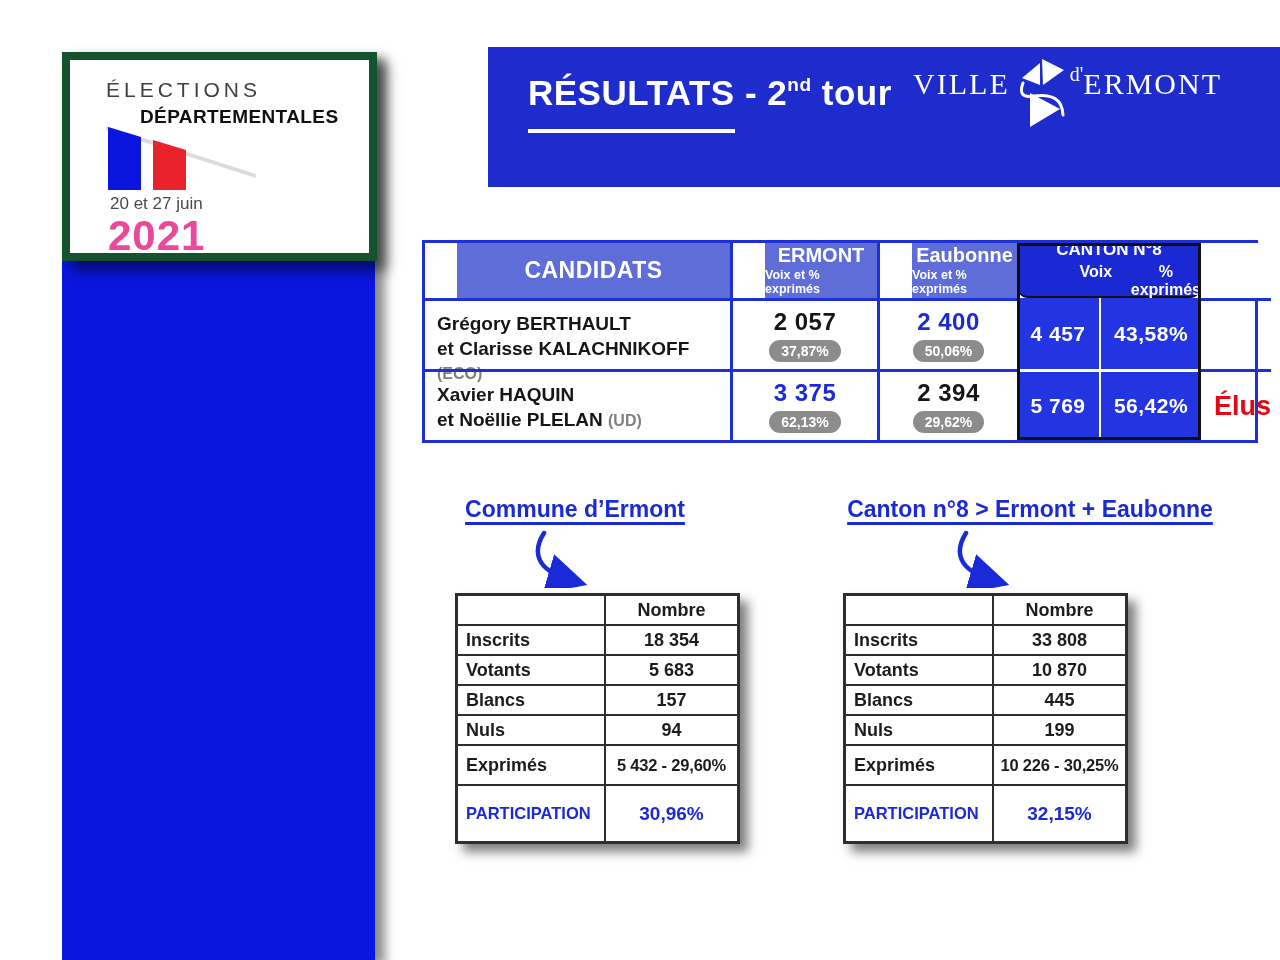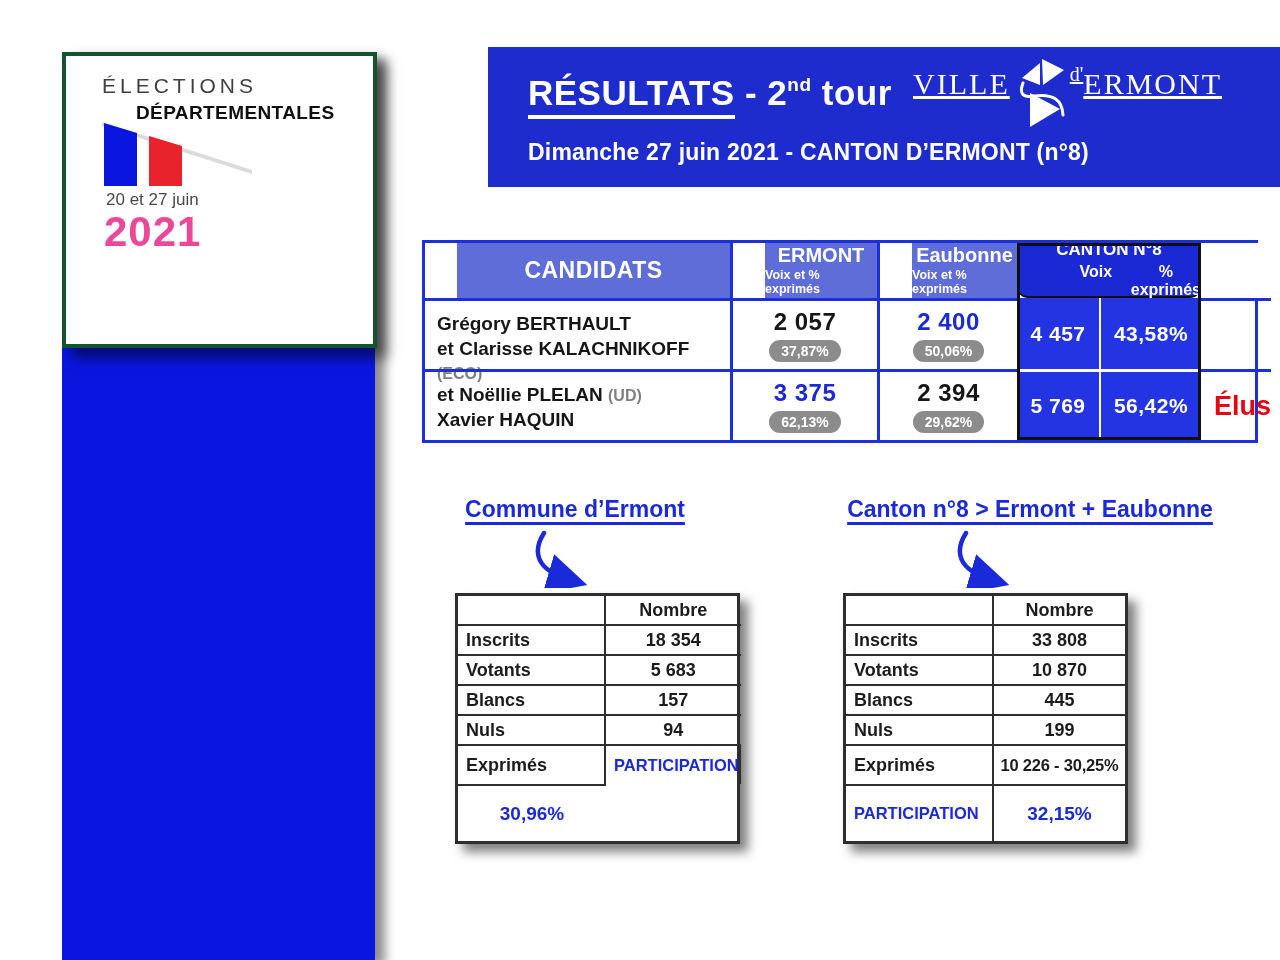--- a/index.html
+++ b/index.html
@@ -8,44 +8,44 @@
     position:relative; width:1280px; height:960px; background:#ffffff;
     font-family:"Liberation Sans","DejaVu Sans",sans-serif; overflow:hidden;
   }
 
   
   .left-panel {
     position:absolute; left:62px; top:52px; width:313px; height:908px;
     background:#0A16E0; box-shadow:10px 6px 10px rgba(0,0,0,0.45);
   }
   .badge {
-    position:absolute; left:62px; top:52px; width:315px; height:296px;
-    background:#ffffff; border:4px solid #14532d;
+    position:absolute; left:62px; top:52px; width:315px; height:209px;
+    background:#ffffff; border:8px solid #14532d;
     box-shadow:10px 10px 12px rgba(0,0,0,0.5); z-index:2;
   }
   .badge-elections {
     position:absolute; left:36px; top:18px; font-size:21px; letter-spacing:4px;
     color:#3f3f3f; font-weight:500;
   }
   .badge-dep {
     position:absolute; left:70px; top:46px; font-size:19px; font-weight:800;
     color:#101010; letter-spacing:0.4px;
   }
   .badge-flag { position:absolute; left:36px; top:58px; }
   .badge-dates { position:absolute; left:40px; top:134px; font-size:17px; color:#4a4a4a; font-weight:500; }
   .badge-year { position:absolute; left:38px; top:152px; font-size:42px; font-weight:800; color:#ec4899; letter-spacing:1px; }
 
   
   .banner { position:absolute; left:488px; top:47px; width:792px; height:140px; background:#1E2CCE; }
   .banner-title { position:absolute; left:40px; top:26px; color:#fff; font-size:35px; font-weight:800; letter-spacing:0.5px; }
-  .banner-title .rt { border-bottom:4px solid #fff; padding-bottom:3px; }
+  .banner-title .rt { border-bottom:4px solid #fff; padding-bottom:17px; }
   .banner-title sup { font-size:19px; vertical-align:14px; }
   .banner-sub { position:absolute; left:40px; top:92px; color:#fff; font-size:23px; font-weight:800; letter-spacing:0.2px; }
   .city-logo { position:absolute; right:58px; top:8px; display:flex; align-items:flex-start; color:#fff;
-    font-family:"Liberation Serif","DejaVu Serif",serif;text-decoration:underline; }
+    font-family:"Liberation Serif","DejaVu Serif",serif; }
   .logo-ville { font-size:30px; letter-spacing:2px; margin-top:12px; }
   .logo-mark { margin:2px 2px 0 6px; }
   .logo-d { font-size:20px; margin-top:8px; }
   .logo-ermont { font-size:30px; letter-spacing:2px; margin-top:12px; }
 
   
   .rtable {
     position:absolute; left:422px; top:240px; width:836px; height:203px;
     border:3px solid #1C2FD9; background:#fff; display:grid;
     grid-template-columns:308px 147px 137px 84px 100px 1fr;
@@ -120,21 +120,20 @@
       <polygon points="0,8 150,56 150,60 0,12" fill="#bdbdbd" opacity="0.55"></polygon>
       <polygon points="2,9 35,19 35,72 2,72" fill="#0A16E0"></polygon>
       <polygon points="47,22 80,32 80,72 47,72" fill="#E8232B"></polygon>
     </svg>
     <div class="badge-dates">20 et 27 juin</div>
     <div class="badge-year">2021</div>
   </div>
 
   <div class="banner">
     <div class="banner-title"><span class="rt">RÉSULTATS</span><span> - 2</span><sup>nd</sup><span> tour</span></div>
-    <div class="banner-sub">Dimanche 27 juin 2021 - CANTON D’ERMONT (n°8)</div>
     <div class="city-logo">
       <span class="logo-ville">VILLE</span>
       <svg class="logo-mark" width="52" height="80" viewBox="0 0 52 80">
         <polygon points="26,2 48,13 27,28" fill="#fff"></polygon>
         <polygon points="24,6 24,28 6,21" fill="#fff"></polygon>
         <polygon points="14,36 44,52 14,70" fill="#fff"></polygon>
         <path d="M7,26 Q1,42 18,39 Q46,35 47,58" stroke="#fff" stroke-width="3" fill="none" stroke-linecap="round"></path>
       </svg>
       <span class="logo-d">d'</span>
       <span class="logo-ermont">ERMONT</span>
@@ -171,22 +170,22 @@
     </div>
     <div class="vote-cell">
       <span class="vnum accent">2 400</span>
       <span class="pill">50,06%</span>
     </div>
     <div class="canton-cell voix">4 457</div>
     <div class="canton-cell">43,58%</div>
     <div class="status-cell"></div>
 
     <div class="name-cell">
+      <span class="nm">Xavier HAQUIN</span>
       <span class="nm"><span>et Noëllie PLELAN</span> <span class="party">(UD)</span></span>
-      <span class="nm">Xavier HAQUIN</span>
     </div>
     <div class="vote-cell bdr">
       <span class="vnum accent">3 375</span>
       <span class="pill">62,13%</span>
     </div>
     <div class="vote-cell">
       <span class="vnum">2 394</span>
       <span class="pill">29,62%</span>
     </div>
     <div class="canton-cell voix r2">5 769</div>
@@ -221,20 +220,21 @@
     <div class="sv">Nombre</div>
     <div class="sl bt">Inscrits</div>
     <div class="sv bt">18 354</div>
     <div class="sl bt">Votants</div>
     <div class="sv bt">5 683</div>
     <div class="sl bt">Blancs</div>
     <div class="sv bt">157</div>
     <div class="sl bt">Nuls</div>
     <div class="sv bt">94</div>
     <div class="sl bt">Exprimés</div>
+    <div class="sv bt small">5 432 - 29,60%</div>
     <div class="sl bt part">PARTICIPATION</div>
     <div class="sv bt part">30,96%</div>
   </div>
 
   <div class="stable right">
     <div class="sl"></div>
     <div class="sv">Nombre</div>
     <div class="sl bt">Inscrits</div>
     <div class="sv bt">33 808</div>
     <div class="sl bt">Votants</div>

